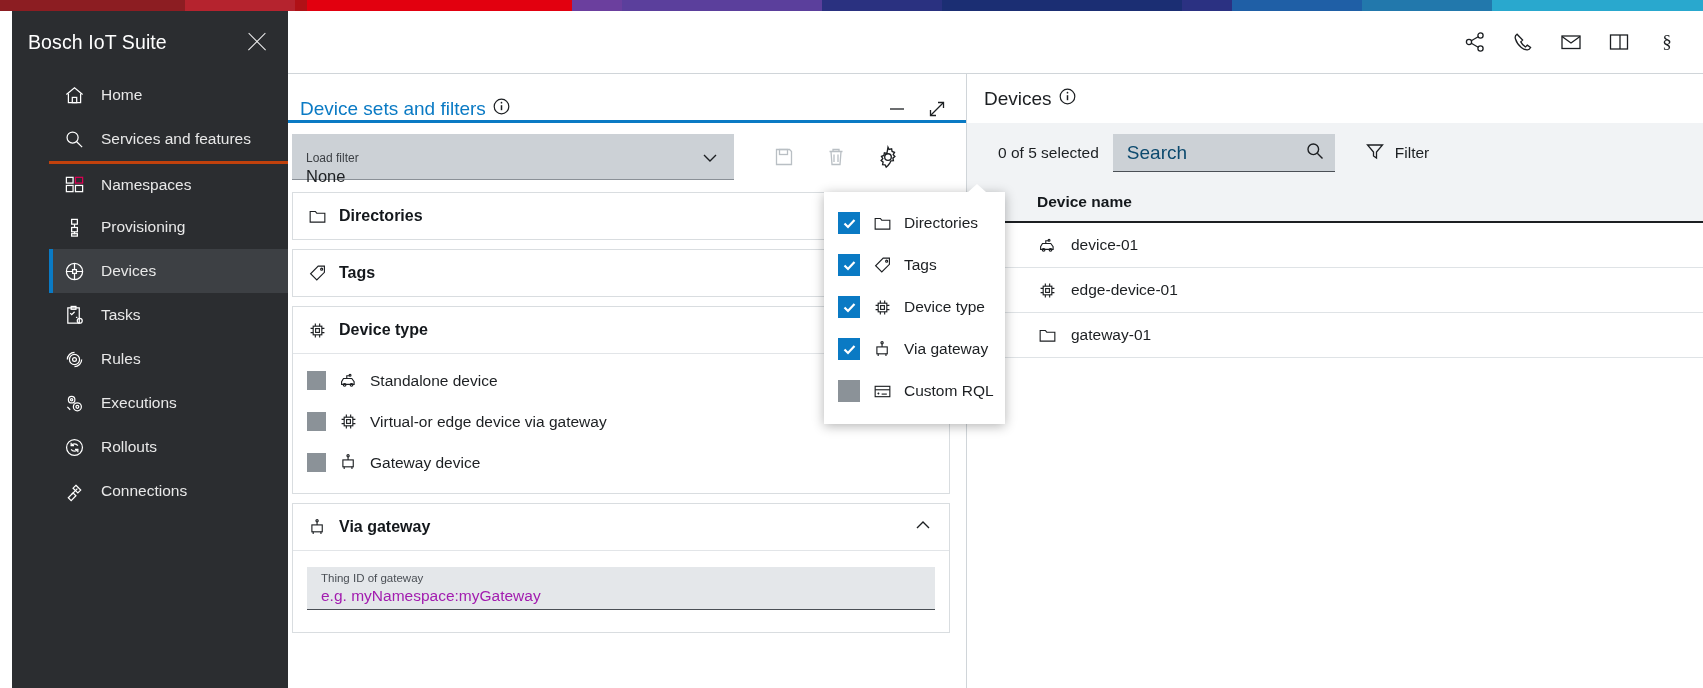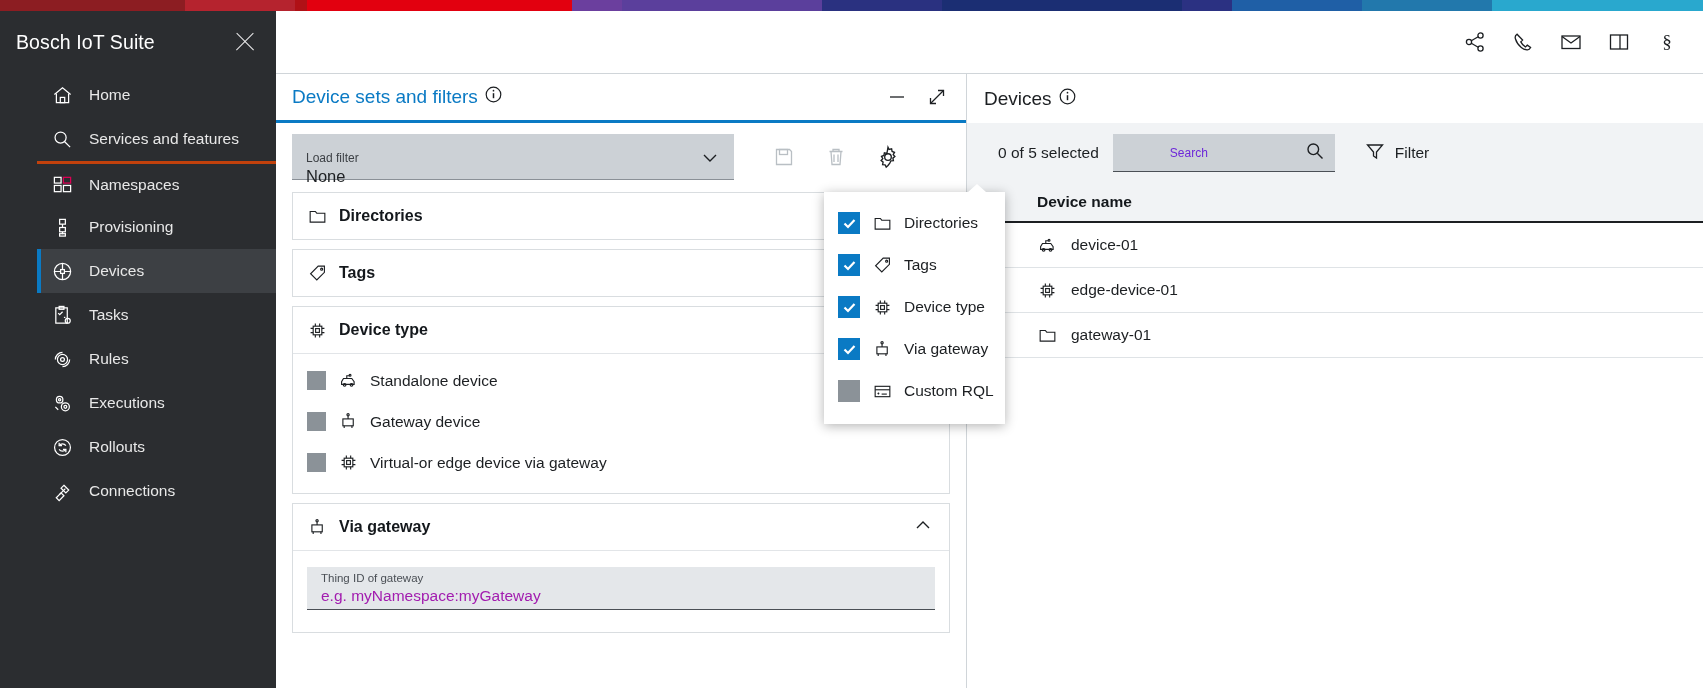--- a/index.html
+++ b/index.html
@@ -13,21 +13,21 @@
 
   
   .supergraphic {
     position: absolute; top: 0; left: 0; width: 1703px; height: 11px;
     display: flex; z-index: 30;
   }
   .supergraphic span { height: 100%; display: block; }
 
   
   .sidebar {
-    position: absolute; top: 11px; left: 0; width: 276px; height: 677px;
+    position: absolute; top: 11px; left: 12px; width: 276px; height: 677px;
     background: #2b2d30; color: #ffffff; z-index: 20;
   }
   .sidebar-head {
     height: 62px; display: flex; align-items: center;
     justify-content: space-between; padding: 0 18px 0 16px;
   }
   .sidebar-title { font-size: 19.5px; color: #fff; letter-spacing: .1px; }
   .close-btn {
     width: 26px; height: 26px; position: relative; cursor: pointer;
     opacity: .92;
@@ -65,23 +65,24 @@
     display: flex; align-items: center; justify-content: center; }
 
   
   .panel-left {
     position: absolute; top: 73px; left: 276px;
     width: 691px; height: 615px; background: #ffffff;
     border-top: 1px solid #d0d5d9;
     border-right: 1px solid #d0d5d9;
   }
   .panel-head {
-    height: 49px; display: flex; align-items: center;
+    height: 49px; display: flex; align-items: flex-end;
     padding: 0 18px 0 16px; border-bottom: 3px solid #0a7ac4;
     justify-content: space-between;
+    margin-left: 8px;
   }
   .panel-head-title {
     display: flex; align-items: center; gap: 7px;
     color: #0a7ac4; font-size: 19px;
   }
   .panel-head-actions { display: flex; align-items: center; gap: 18px; }
   .ph-btn { width: 22px; height: 22px; cursor: pointer;
     display: flex; align-items: center; justify-content: center; }
 
   .toolbar-row {
@@ -154,21 +155,21 @@
     height: 60px; background: #f1f3f5; display: flex;
     align-items: center; padding-left: 31px; gap: 0;
   }
   .sel-count { font-size: 15.5px; color: #1c1f22; margin-right: 14px; }
   .search-box {
     width: 222px; height: 38px; background: #ccd1d6;
     border-bottom: 1px solid #4a4f55;
     display: flex; align-items: center; justify-content: space-between;
     padding: 0 10px 0 14px; cursor: text;
   }
-  .search-ph { font-size: 12px; color: #6d28d9; margin-left: 43px; }
+  .search-ph { font-size: 19px; color: #0c4a6e; }
   .filter-btn {
     display: flex; align-items: center; gap: 10px;
     margin-left: 30px; cursor: pointer; font-size: 15.5px; color: #1c1f22;
   }
   .tbl-head {
     height: 40px; background: #f1f3f5; display: flex; align-items: center;
     border-bottom: 2px solid #1c1f22; padding-left: 0;
   }
   .tbl-cb-cell { width: 35px; display: flex; justify-content: flex-end;
     padding-right: 10px; }
@@ -495,39 +496,39 @@
                   <path d="M9 8.7V5.5h3"></path>
                   <circle cx="12.8" cy="5" r="1.1"></circle>
                 </svg>
               </span>
               <span class="opt-label">Standalone device</span>
             </div>
             <div class="opt-row">
               <span class="cbx-gray"></span>
               <span class="opt-ic">
                 <svg width="19" height="19" viewBox="0 0 22 22" fill="none" stroke="#1c1f22" stroke-width="1.3">
+                  <rect x="6" y="6" width="10" height="10"></rect>
+                  <rect x="8.8" y="8.8" width="4.4" height="4.4"></rect>
+                  <path d="M8.5 6V3M13.5 6V3M8.5 19v-3M13.5 19v-3M6 8.5H3M6 13.5H3M19 8.5h-3M19 13.5h-3"></path>
+                </svg>
+              </span>
+              <span class="opt-label">Virtual-or edge device via gateway</span>
+            </div>
+            <div class="opt-row">
+              <span class="cbx-gray"></span>
+              <span class="opt-ic">
+                <svg width="19" height="19" viewBox="0 0 22 22" fill="none" stroke="#1c1f22" stroke-width="1.3">
                   <rect x="4.5" y="8" width="12" height="8"></rect>
                   <line x1="6" y1="16" x2="6" y2="18.5"></line>
                   <line x1="15" y1="16" x2="15" y2="18.5"></line>
                   <path d="M10.5 8V4.3"></path>
                   <circle cx="10.5" cy="3.2" r="1.3"></circle>
                 </svg>
               </span>
               <span class="opt-label">Gateway device</span>
-            </div>
-            <div class="opt-row">
-              <span class="cbx-gray"></span>
-              <span class="opt-ic">
-                <svg width="19" height="19" viewBox="0 0 22 22" fill="none" stroke="#1c1f22" stroke-width="1.3">
-                  <rect x="6" y="6" width="10" height="10"></rect>
-                  <rect x="8.8" y="8.8" width="4.4" height="4.4"></rect>
-                  <path d="M8.5 6V3M13.5 6V3M8.5 19v-3M13.5 19v-3M6 8.5H3M6 13.5H3M19 8.5h-3M19 13.5h-3"></path>
-                </svg>
-              </span>
-              <span class="opt-label">Virtual-or edge device via gateway</span>
             </div>
           </div>
         </div>
         <div class="card-gap"></div>
         <div class="card first">
           <div class="card-head">
             <div class="card-head-left">
               <span class="opt-ic">
                 <svg width="19" height="19" viewBox="0 0 22 22" fill="none" stroke="#1c1f22" stroke-width="1.3">
                   <rect x="4.5" y="8" width="12" height="8"></rect>

